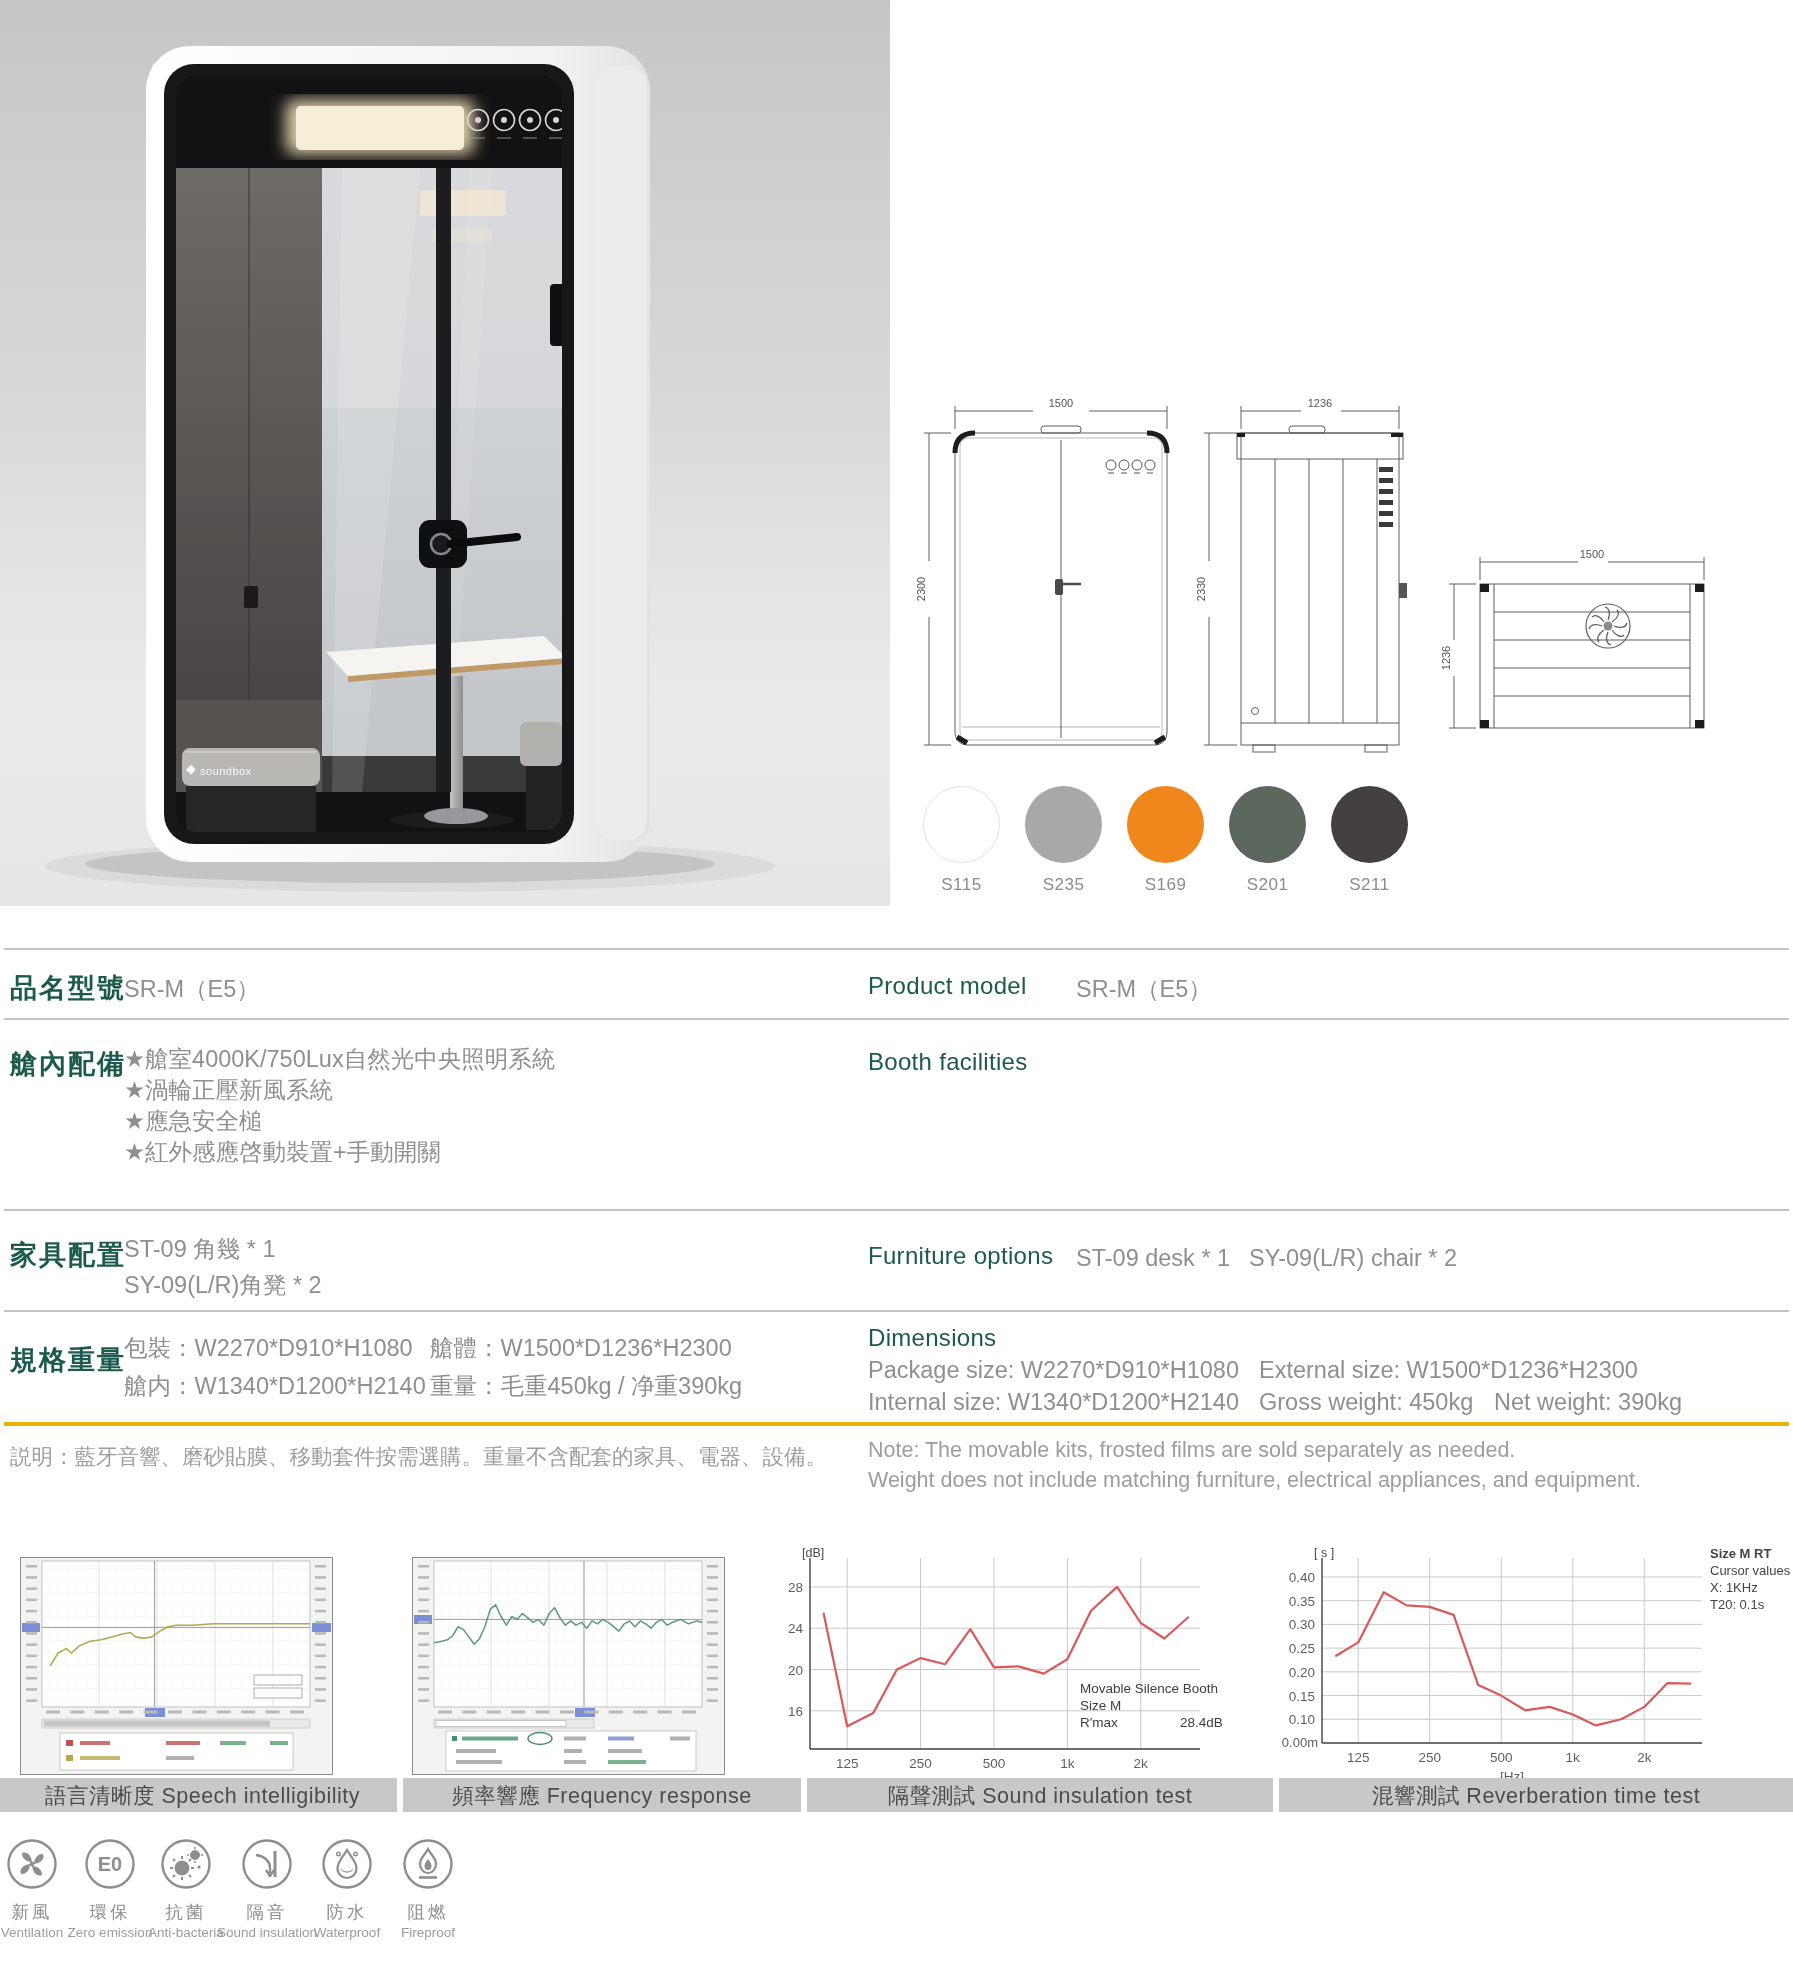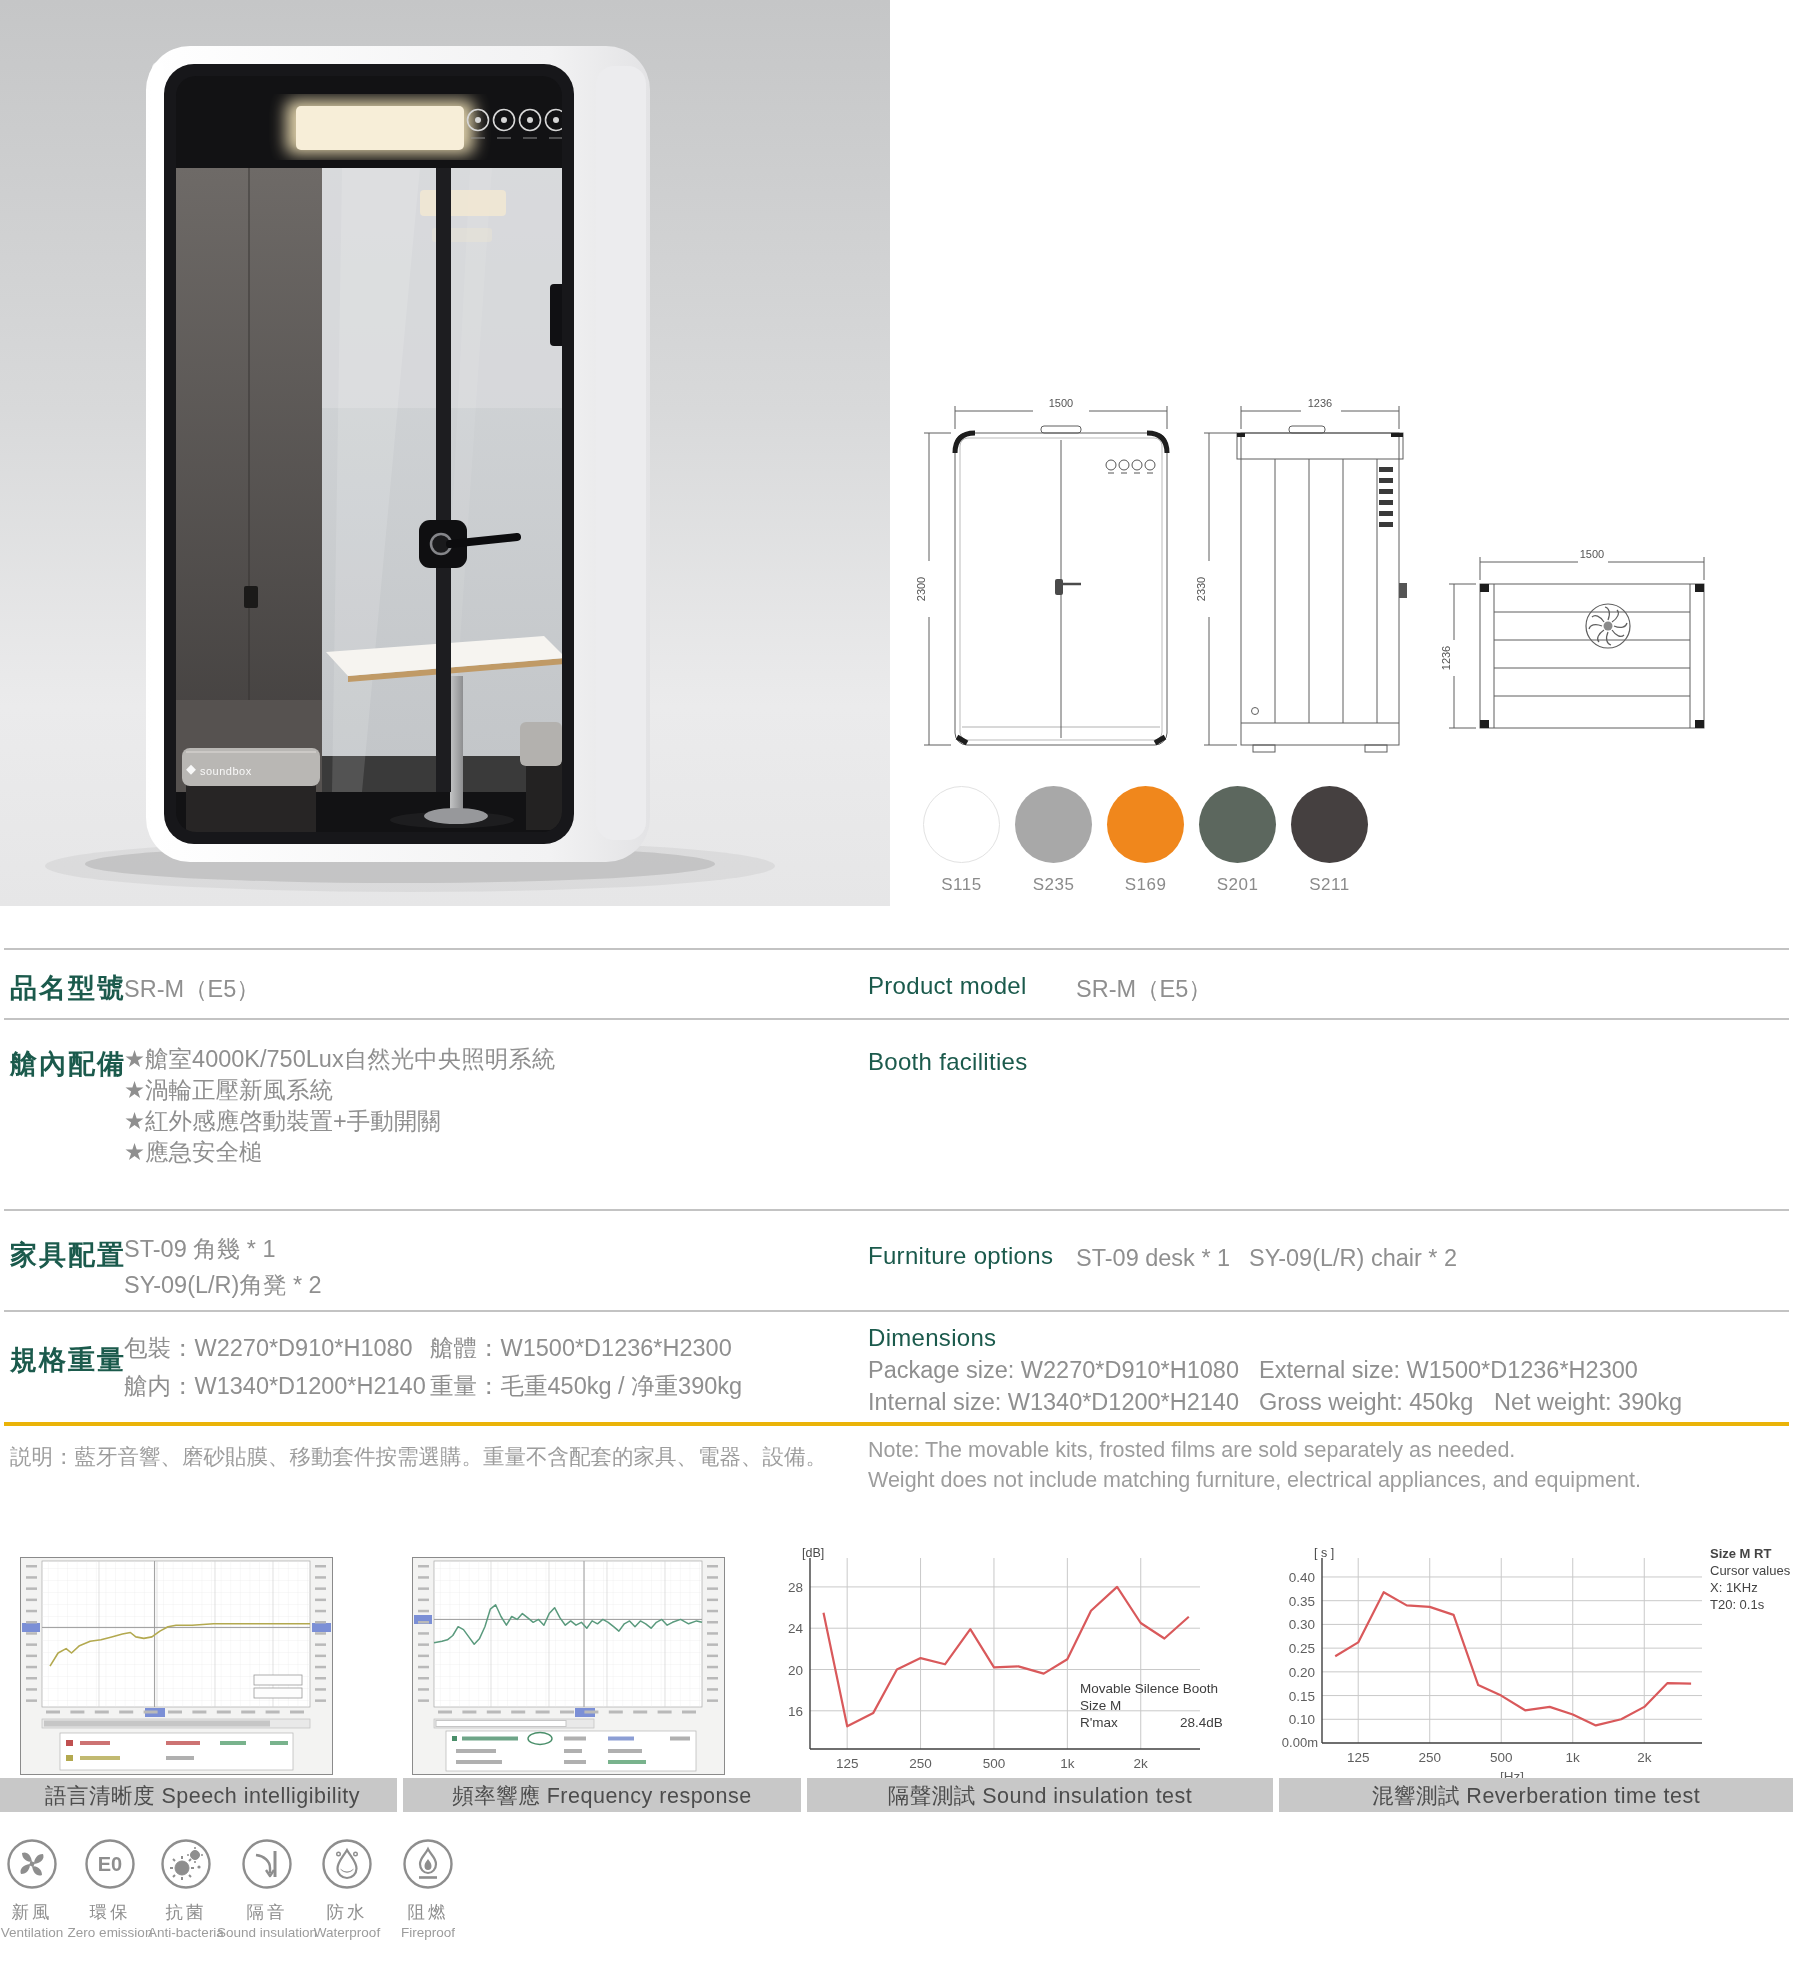--- a/index.html
+++ b/index.html
@@ -2,21 +2,21 @@
 <html><head>
 <meta charset="utf-8">
 <style>
   html,body{margin:0;padding:0;background:#ffffff;}
   *{box-sizing:border-box;}
   .page{position:relative;width:1793px;height:1976px;background:#fff;overflow:hidden;
         font-family:"Liberation Sans","DejaVu Sans",sans-serif;color:#8f8f8f;}
   .hero{position:absolute;left:0;top:0;width:1793px;height:948px;}
   .photo{position:absolute;left:0;top:0;width:890px;height:906px;}
   .drawing{position:absolute;}
-  .swatches{position:absolute;left:921px;top:786px;display:flex;gap:11px;}
+  .swatches{position:absolute;left:921px;top:786px;display:flex;gap:21px;}
   .swatch{width:81px;text-align:center;}
   .swatch .dot{width:77px;height:77px;border-radius:50%;margin:0 auto;}
   .swatch .code{margin-top:12px;font-size:17px;color:#8b8b8b;letter-spacing:.5px;}
   
   .spec{position:absolute;left:0;top:948px;width:1793px;}
   .spec-row{position:relative;width:1785px;margin-left:4px;border-top:2px solid #c3c3c3;}
   .spec-row.note-row{border-top:4px solid #eab308;}
   .cell{position:absolute;white-space:nowrap;}
   .zh-label{left:6px;font-size:27px;font-weight:bold;color:#1b5a4c;letter-spacing:2px;}
   .en-label{left:864px;font-size:24px;color:#1b5a4c;letter-spacing:.3px;}
@@ -301,22 +301,22 @@
       <div class="cell val" style="left:120px;top:23px;">SR-M（E5）</div>
       <div class="cell en-label" style="top:22px;">Product model</div>
       <div class="cell val" style="left:1072px;top:23px;">SR-M（E5）</div>
     </div>
 
     <div class="spec-row" style="height:191px;">
       <div class="cell zh-label" style="top:26px;">艙內配備</div>
       <div class="cell val lh31" style="left:120px;top:24px;">
         <div>★艙室4000K/750Lux自然光中央照明系統</div>
         <div>★渦輪正壓新風系統</div>
+        <div>★應急安全槌</div>
         <div>★紅外感應啓動裝置+手動開關</div>
-        <div>★應急安全槌</div>
       </div>
       <div class="cell en-label" style="top:28px;">Booth facilities</div>
     </div>
 
     <div class="spec-row" style="height:101px;">
       <div class="cell zh-label" style="top:26px;">家具配置</div>
       <div class="cell val lh36" style="left:120px;top:20px;">
         <div>ST-09 角幾 * 1</div>
         <div>SY-09(L/R)角凳 * 2</div>
       </div>

